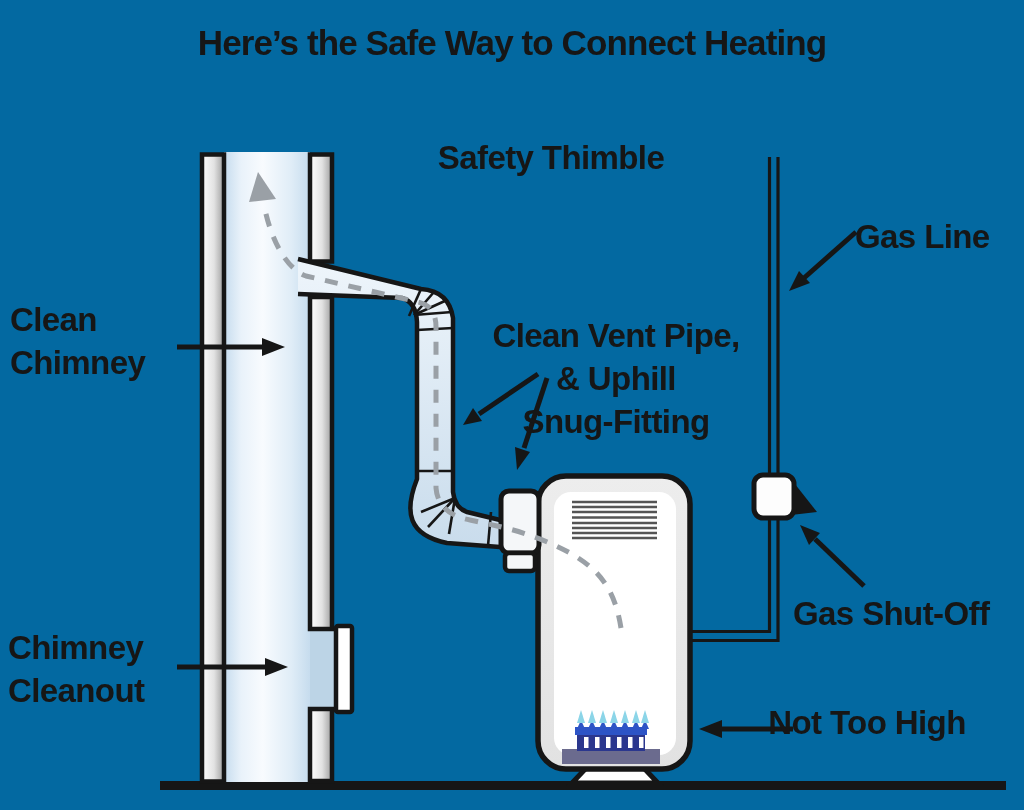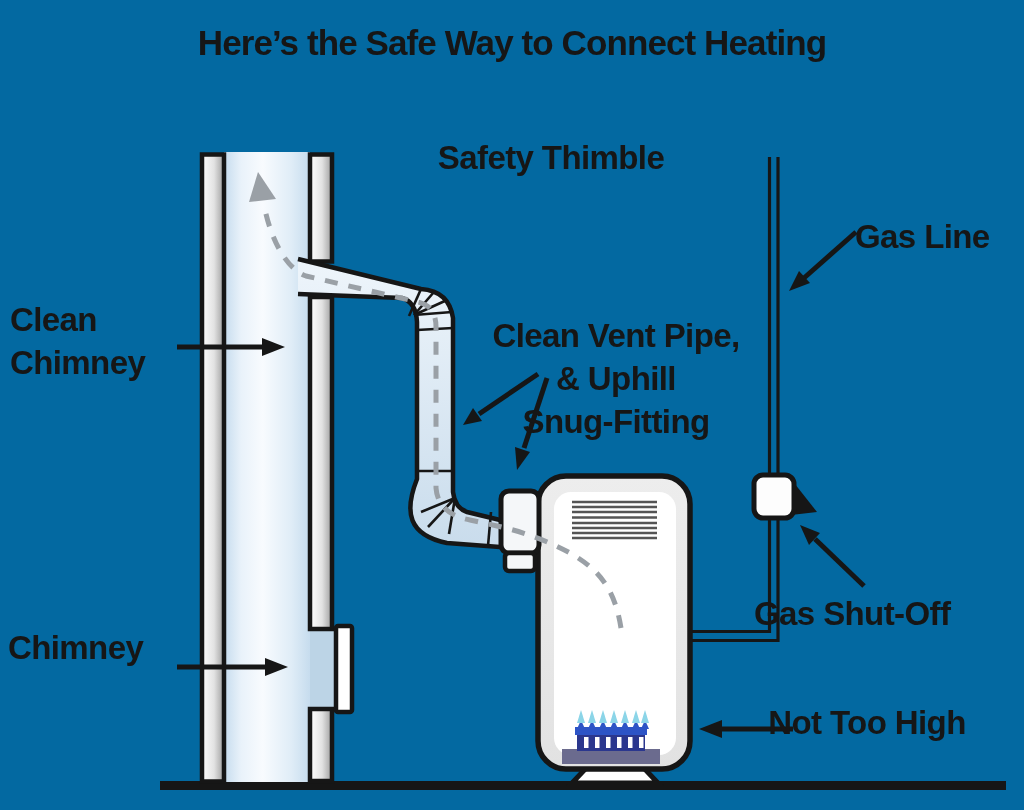--- a/index.html
+++ b/index.html
@@ -180,21 +180,22 @@
 </div>
 
 <div class="lbl ta-c" style="left:460px;top:281px;width:312px;margin-top:33px;">
   <div>Clean Vent Pipe,</div>
   <div>&amp; Uphill</div>
   <div>Snug-Fitting</div>
 </div>
 
 <div class="lbl ta-r" style="left:8px;top:626px;width:164px;">
   <div>Chimney</div>
-</div>
-
-<div class="lbl" style="left:754px;top:592px;">Gas Shut-Off</div>
+  <div>Cleanout</div>
+</div>
+
+<div class="lbl" style="left:793px;top:592px;">Gas Shut-Off</div>
 
 <div class="lbl ta-c" style="left:740px;top:701px;width:254px;">
   <div>Not Too High</div>
 </div>
 
 </div>
 
 </body></html>

